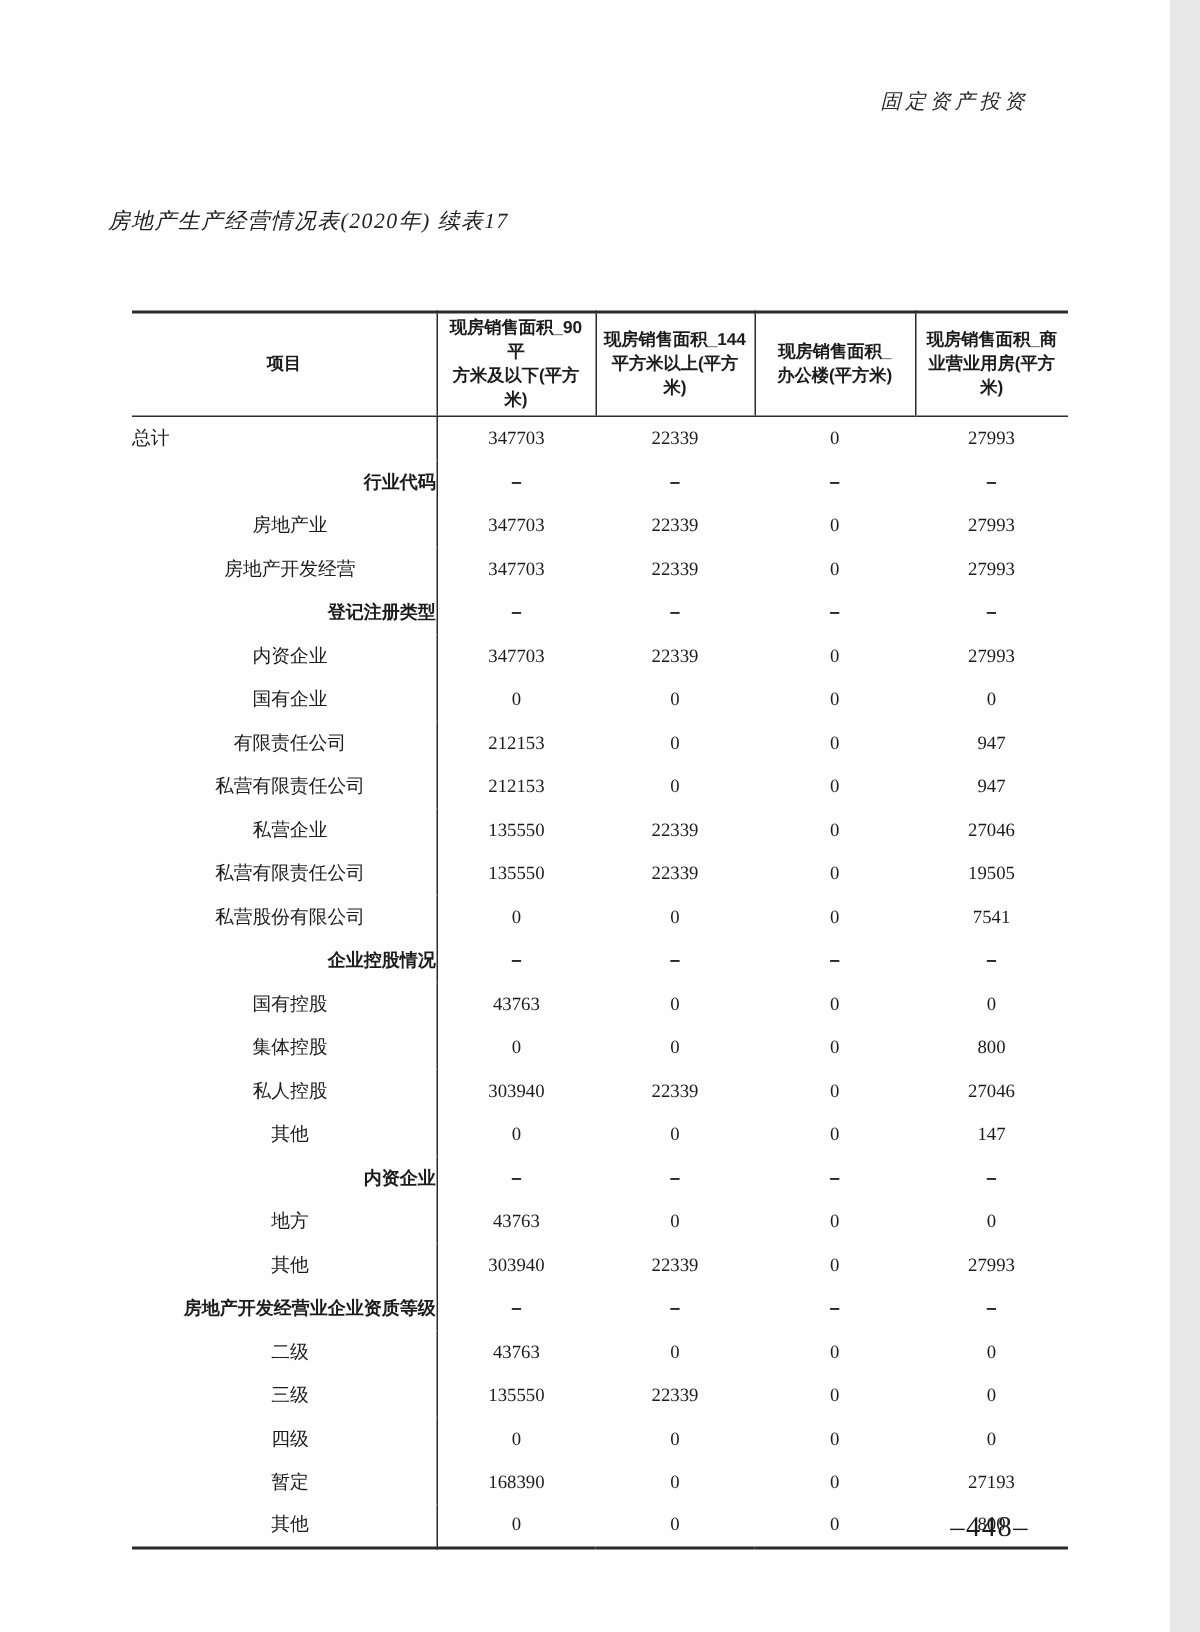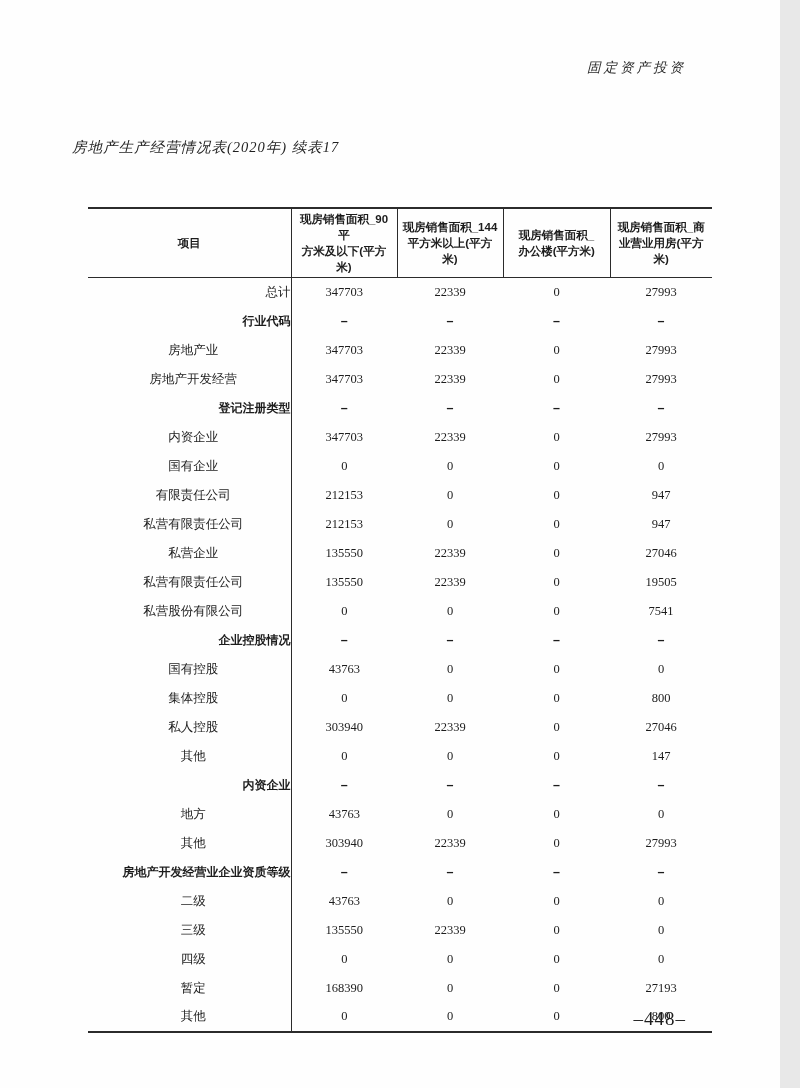--- a/index.html
+++ b/index.html
@@ -68,21 +68,21 @@
     vertical-align: middle;
     white-space: nowrap;
   }
   tbody td:first-child {
     border-right: 1px solid #2b2b2b;
     text-align: center;
     padding-left: 8px;
     font-size: 12.5px;
   }
   tr.row-total td:first-child {
-    text-align: right;
+    text-align: left;
     padding-left: 0;
     margin-top: 48px;
   }
   tr.row-section td:first-child {
     text-align: right;
     padding-left: 0;
     font-family: "Liberation Sans", "DejaVu Sans", sans-serif;
     font-weight: 700;
     font-size: 12px;
   }

